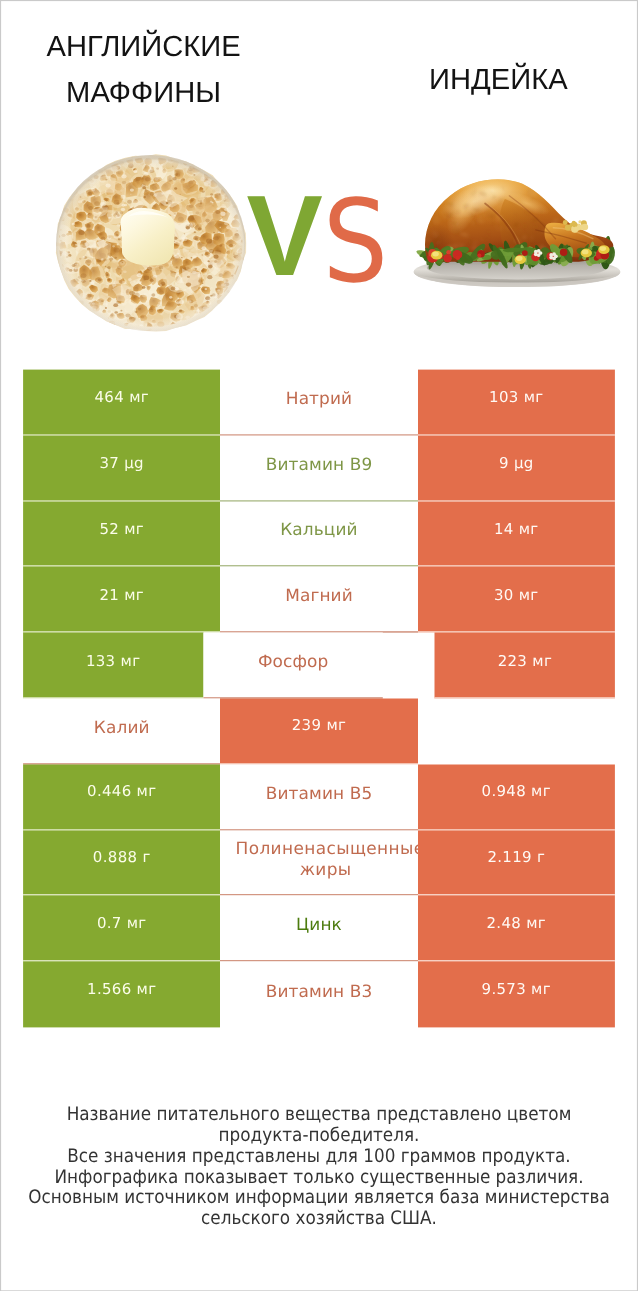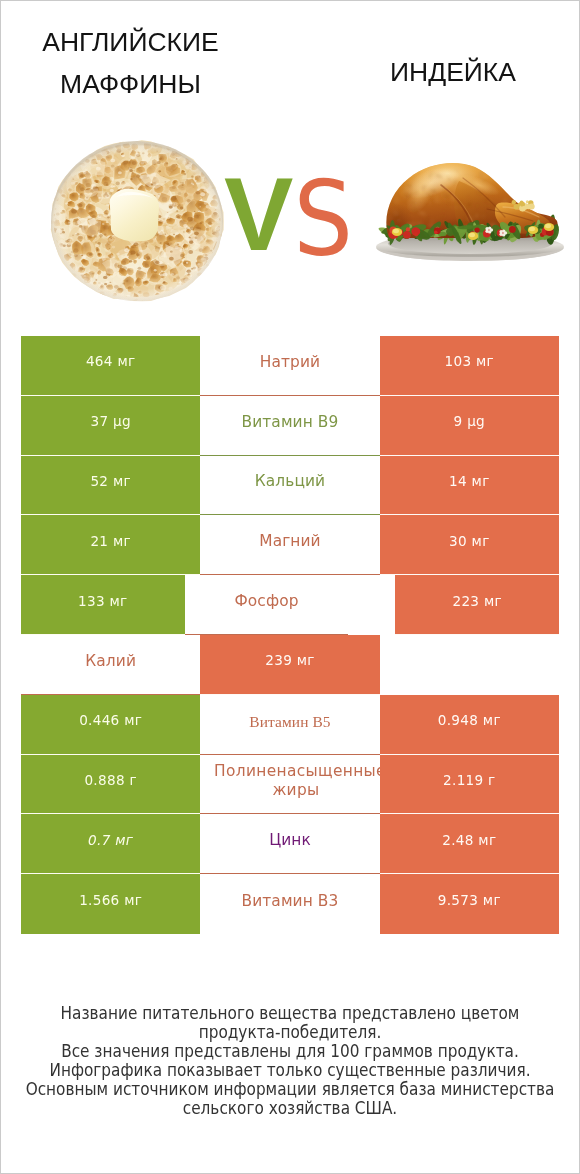--- a/index.html
+++ b/index.html
@@ -1828,43 +1828,43 @@
           <span class="midtxt">Калий</span>
         </div>
         <div class="cell right" style="border-bottom: 1.5px solid rgb(255, 250, 246);">
           <span>239 мг</span>
         </div>
       </div>
       <div class="row">
         <div class="cell left" style="border-bottom: 1.5px solid rgb(253, 253, 242);">
           <span>0.446 мг</span>
         </div>
-        <div class="cell mid" style="color: rgb(192, 107, 79); border-bottom: 1px solid rgb(192, 107, 79); font-family: Liberation Serif, serif;">
+        <div class="cell mid" style="color: rgb(192, 107, 79); border-bottom: 1px solid rgb(192, 107, 79);">
           <span class="midtxt">Витамин B5</span>
         </div>
         <div class="cell right" style="border-bottom: 1.5px solid rgb(255, 250, 246);">
           <span>0.948 мг</span>
         </div>
       </div>
       <div class="row">
         <div class="cell left" style="border-bottom: 1.5px solid rgb(253, 253, 242);">
           <span>0.888 г</span>
         </div>
         <div class="cell mid wide" style="color: rgb(192, 107, 79); border-bottom: 1px solid rgb(192, 107, 79);">
           <span class="midtxt"><span class="l1">Полиненасыщенные</span> <span class="l2">жиры</span></span>
         </div>
         <div class="cell right" style="border-bottom: 1.5px solid rgb(255, 250, 246);">
           <span>2.119 г</span>
         </div>
       </div>
       <div class="row">
-        <div class="cell left" style="border-bottom: 1.5px solid rgb(253, 253, 242); font-style: italic;">
+        <div class="cell left" style="border-bottom: 1.5px solid rgb(253, 253, 242);">
           <span>0.7 мг</span>
         </div>
-        <div class="cell mid" style="color: #701a75; border-bottom: 1px solid rgb(192, 107, 79);">
+        <div class="cell mid" style="color: #4d7c0f; border-bottom: 1px solid rgb(192, 107, 79);">
           <span class="midtxt">Цинк</span>
         </div>
         <div class="cell right" style="border-bottom: 1.5px solid rgb(255, 250, 246);">
           <span>2.48 мг</span>
         </div>
       </div>
       <div class="row">
         <div class="cell left">
           <span>1.566 мг</span>
         </div>

